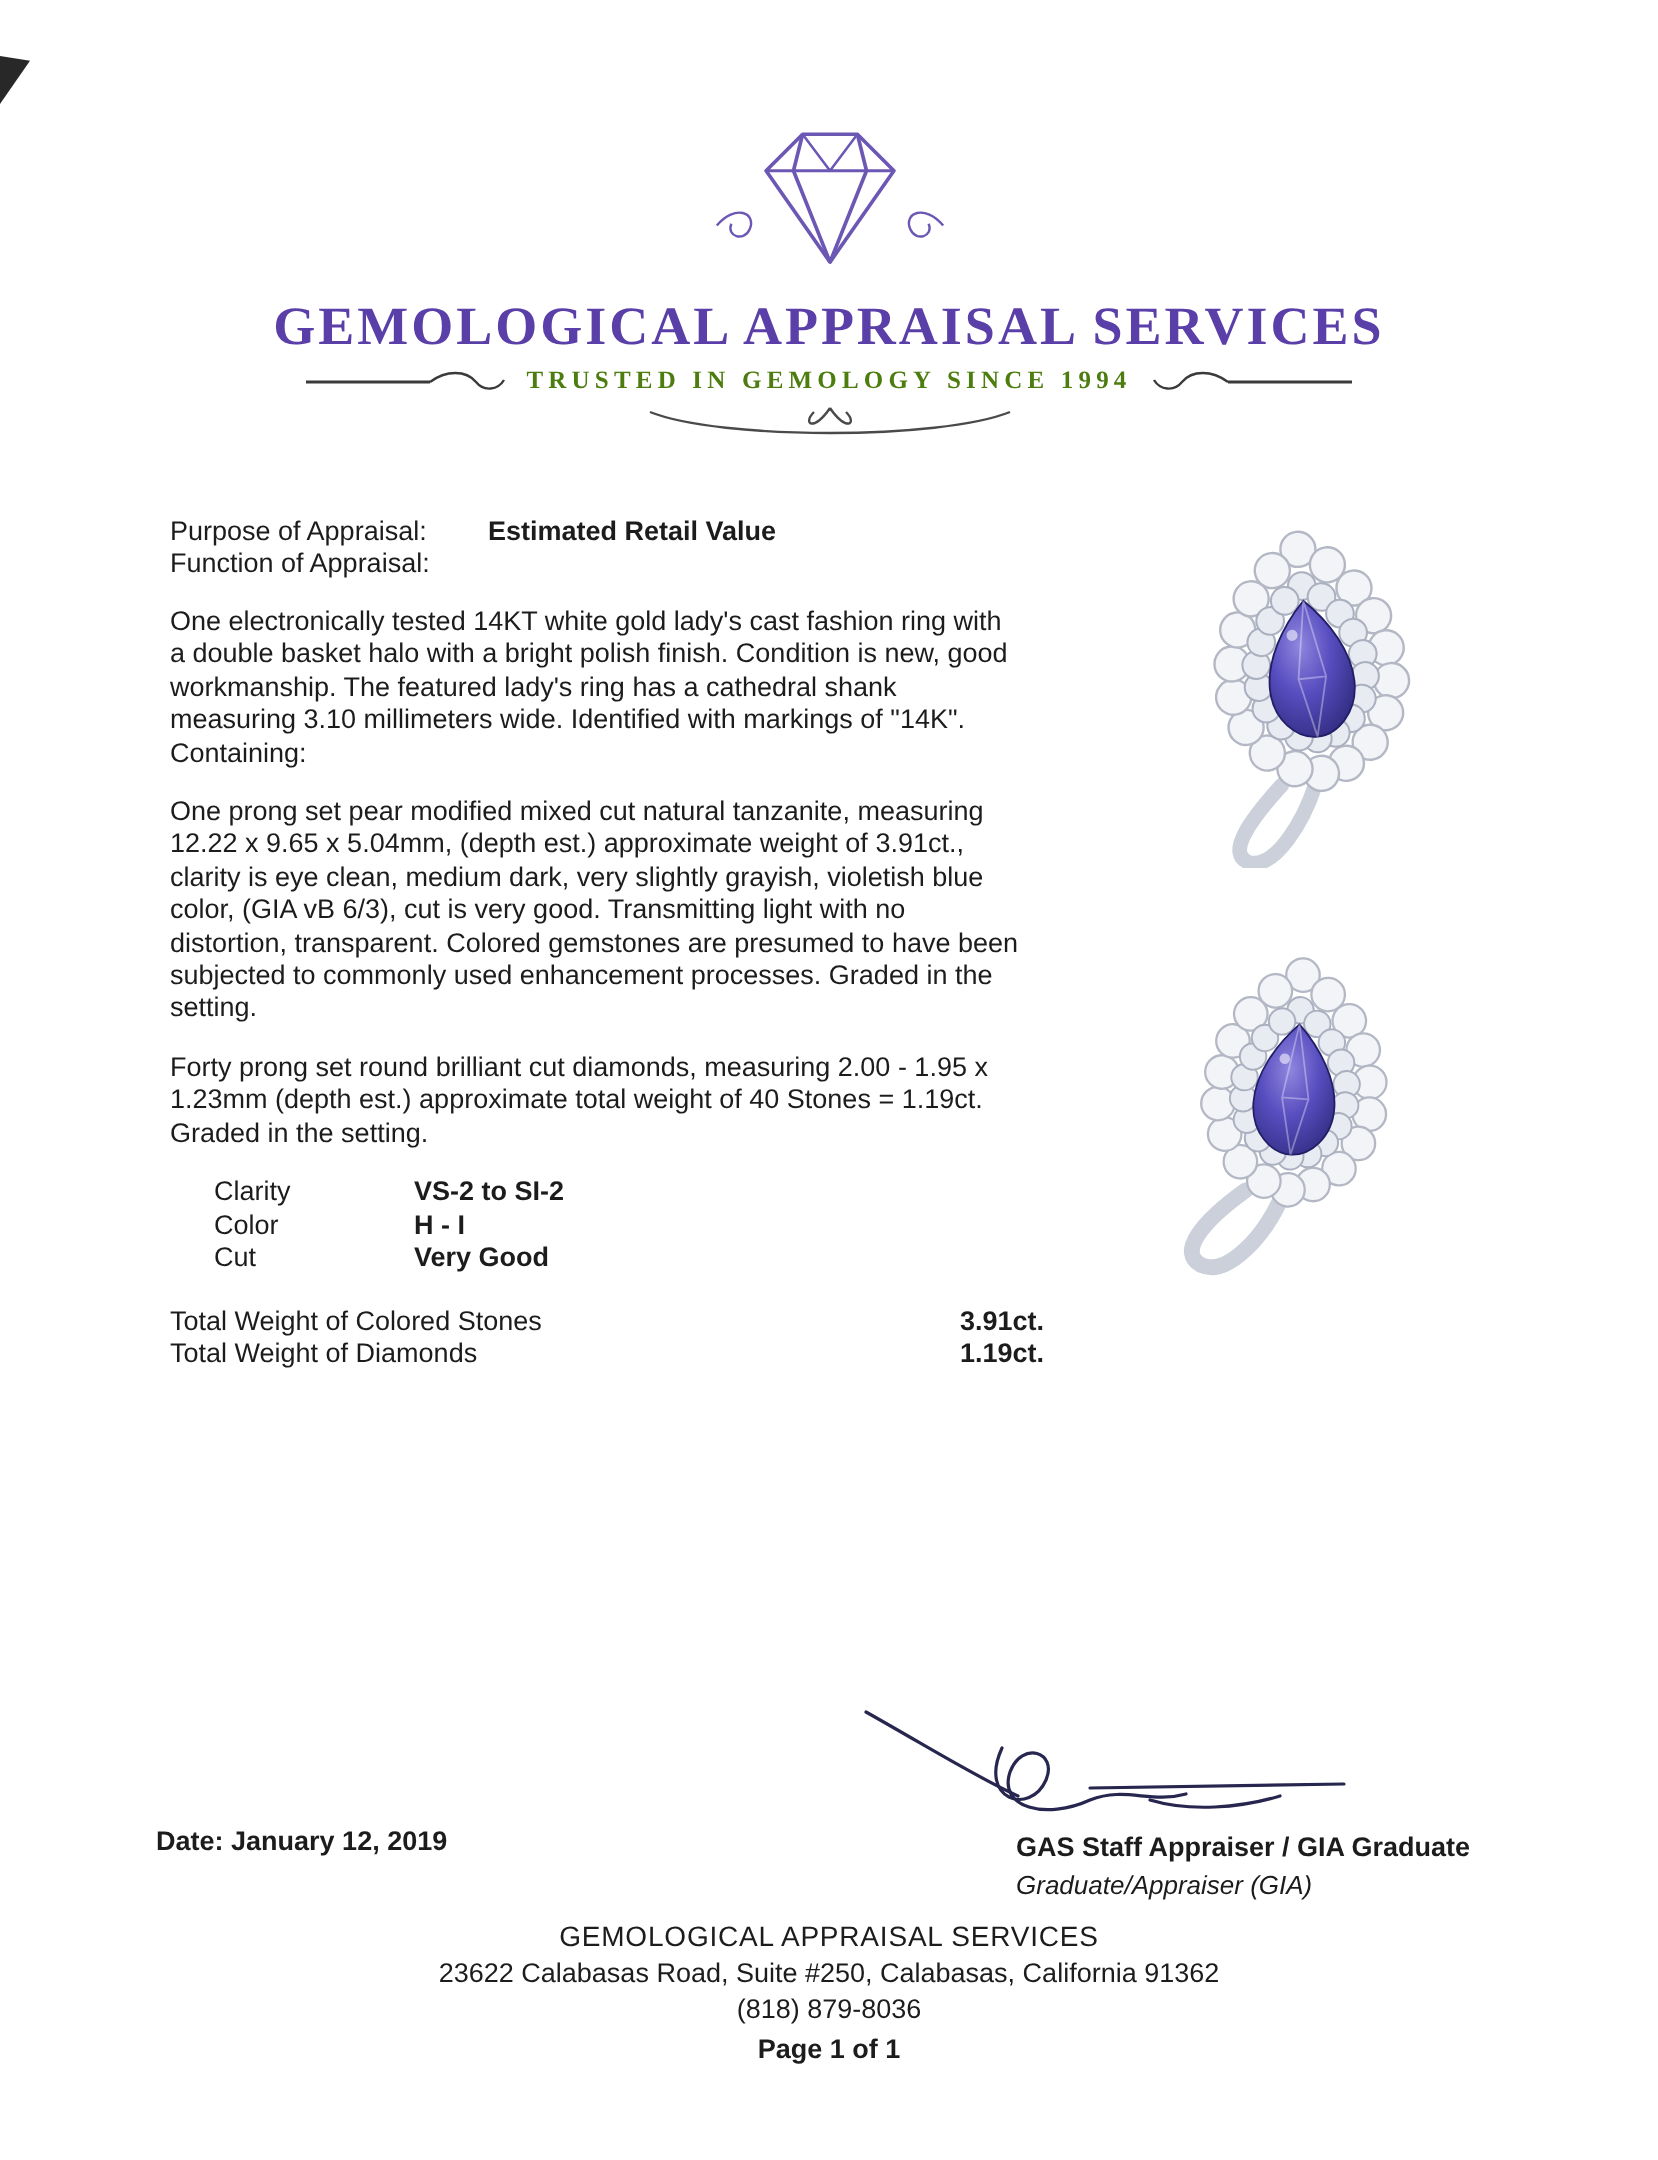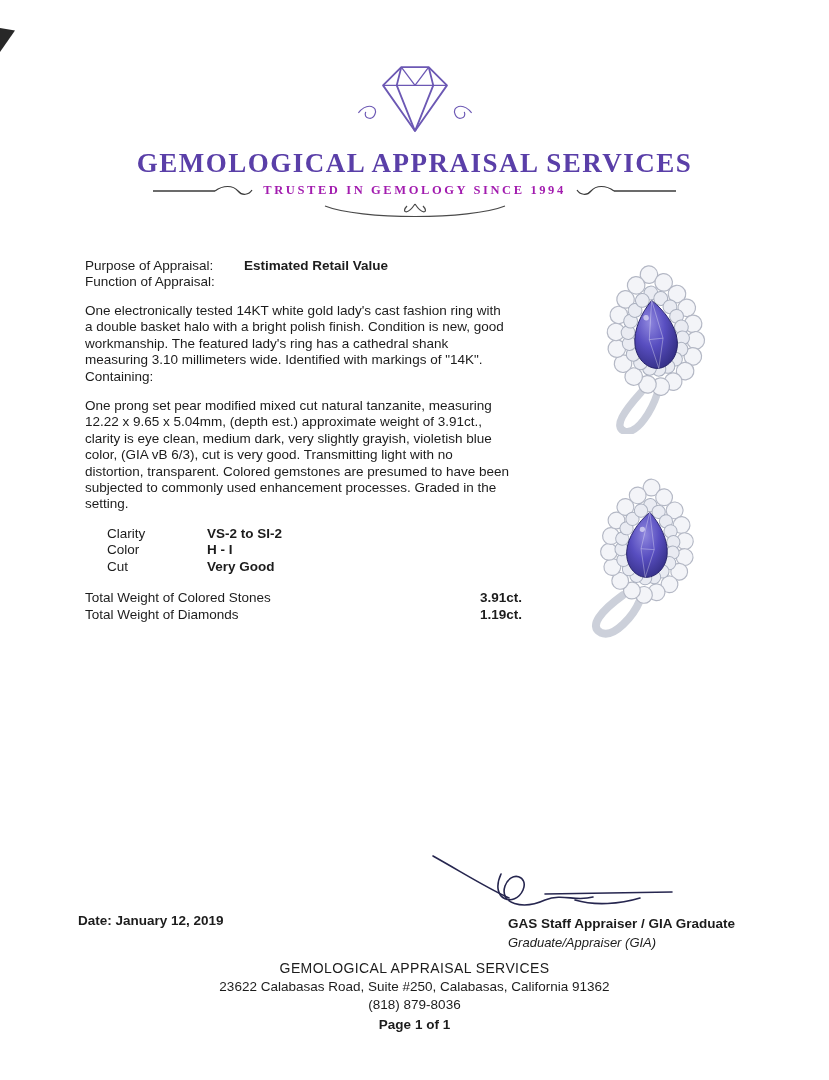--- a/index.html
+++ b/index.html
@@ -32,21 +32,21 @@
   }
   .tagline-row {
     margin-top: 4px;
     display: flex; align-items: center; justify-content: center; gap: 10px;
   }
   .tagline {
     font-family: "Liberation Serif", serif;
     font-size: 12.5px;
     font-weight: 600;
     letter-spacing: 2.6px;
-    color: #a21caf;
+    color: #4d7c0f;
     white-space: nowrap;
   }
   .under-ornament { display: block; margin: 2px auto 0 auto; }
 
   
   .content { position: absolute; left: 85px; top: 258px; width: 425px; line-height: 16px; }
   .kv-row { display: grid; grid-template-columns: 159px auto; }
   .kv-value { font-weight: bold; }
   .para { margin-top: 13px; line-height: 16.4px; }
   .grades { margin-top: 13px; margin-left: 22px; }
@@ -115,20 +115,21 @@
   <div class="kv-row">
     <span class="kv-label">Purpose of Appraisal:</span>
     <span class="kv-value">Estimated Retail Value</span>
   </div>
   <div class="kv-row">
     <span class="kv-label">Function of Appraisal:</span>
   </div>
 
   <p class="para">One electronically tested 14KT white gold lady's cast fashion ring with a double basket halo with a bright polish finish. Condition is new, good workmanship. The featured lady's ring has a cathedral shank measuring 3.10 millimeters wide. Identified with markings of "14K".  Containing:</p>
   <p class="para">One prong set pear modified mixed cut natural tanzanite, measuring 12.22 x 9.65 x 5.04mm, (depth est.) approximate weight of 3.91ct., clarity is eye clean, medium dark, very slightly grayish, violetish blue color, (GIA vB 6/3), cut is very good. Transmitting light with no distortion, transparent. Colored gemstones are presumed to have been subjected to commonly used enhancement processes. Graded in the setting.</p>
+  <p class="para">Forty prong set round brilliant cut diamonds, measuring 2.00 - 1.95 x 1.23mm (depth est.) approximate total weight of 40 Stones = 1.19ct. Graded in the setting.</p>
 
   <div class="grades">
     <div class="grade-row">
       <span>Clarity</span>
       <span class="grade-value">VS-2 to SI-2</span>
     </div>
     <div class="grade-row">
       <span>Color</span>
       <span class="grade-value">H - I</span>
     </div>

